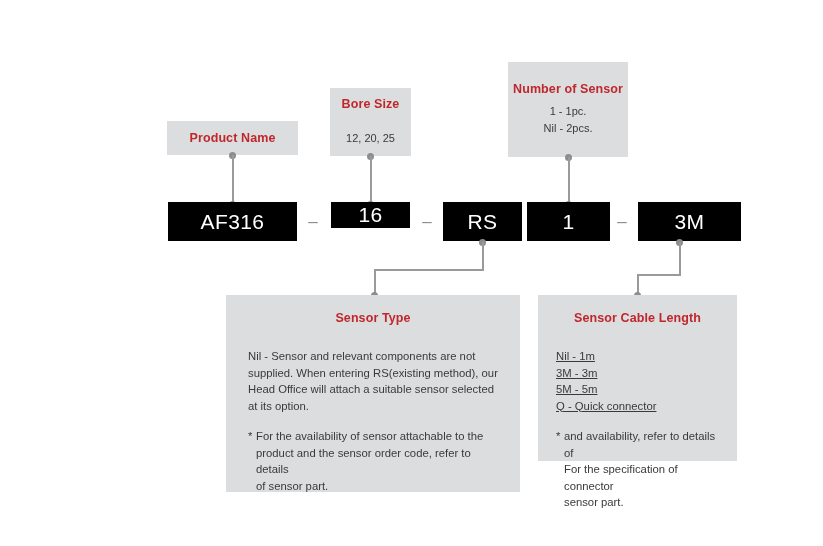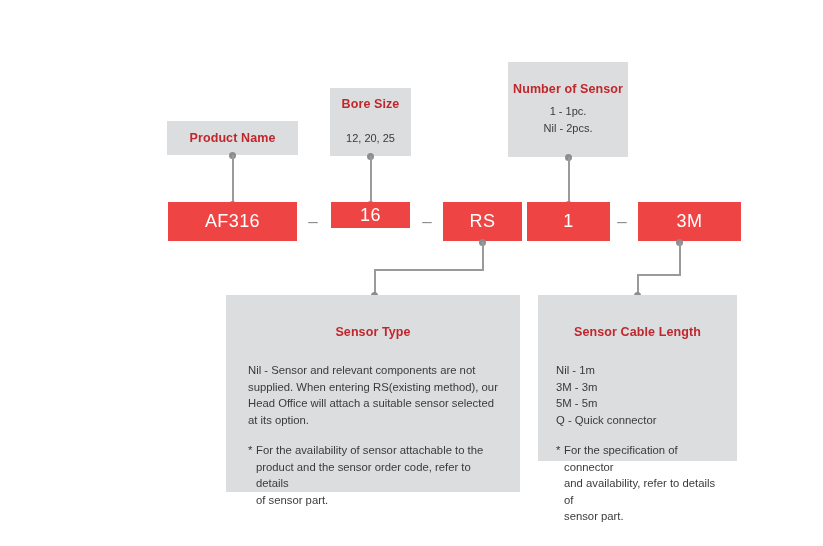--- a/index.html
+++ b/index.html
@@ -42,26 +42,26 @@
   }
 
   
   .top-box { display: flex; flex-direction: column; justify-content: center; }
   .top-box .callout-title { margin: 0; }
   .top-box .callout-sub { margin: 7px 0 0 0; }
 
   
   .chip {
     position: absolute;
-    background: #ef4444;
+    background: #000000;
     color: #ffffff;
     display: flex;
     align-items: center;
     justify-content: center;
-    font-size: 18px;
+    font-size: 21px;
     font-weight: normal;
     letter-spacing: .4px;
     box-sizing: border-box;
   }
 
   
   .dash {
     position: absolute;
     color: #8b8b8b;
     font-size: 17px;
@@ -85,21 +85,21 @@
     position: absolute;
     width: 7px;
     height: 7px;
     border-radius: 50%;
     background: #8d8d8d;
   }
 
   
   .bottom-callout { padding: 0; }
   .bottom-callout .callout-title {
-    margin: 30px 0 0 0;
+    margin: 16px 0 0 0;
   }
   .body-text {
     color: #3a3a3a;
     font-size: 11.3px;
     line-height: 16.5px;
     text-align: left;
   }
   .note-text {
     color: #3a3a3a;
     font-size: 11.3px;
@@ -187,27 +187,27 @@
     <div class="note-text" style="margin:14px 22px 0 22px; position:relative;">
       <span style="position:absolute; left:0; top:0;">*</span>
       <span class="note-indent">For the availability of sensor attachable to the</span>
       <span class="note-indent">product and the sensor order code, refer to details</span>
       <span class="note-indent">of sensor part.</span>
     </div>
   </div>
 
   <div class="node callout bottom-callout" style="left:538px; top:295px; width:199px; height:166px;">
     <div class="callout-title">Sensor Cable Length</div>
-    <div class="body-text" style="margin:23px 18px 8px 18px;">
+    <div class="body-text" style="margin:23px 18px 8px 18px;text-decoration:underline;">
       <span class="opt-line">Nil - 1m</span>
       <span class="opt-line">3M - 3m</span>
       <span class="opt-line">5M - 5m</span>
       <span class="opt-line">Q - Quick connector</span>
     </div>
     <div class="note-text" style="margin:14px 16px 0 18px; position:relative;">
       <span style="position:absolute; left:0; top:0;">*</span>
+      <span class="note-indent">and availability, refer to details of</span>
       <span class="note-indent">For the specification of connector</span>
-      <span class="note-indent">and availability, refer to details of</span>
       <span class="note-indent">sensor part.</span>
     </div>
   </div>
 
 </div>
 
 </body></html>

